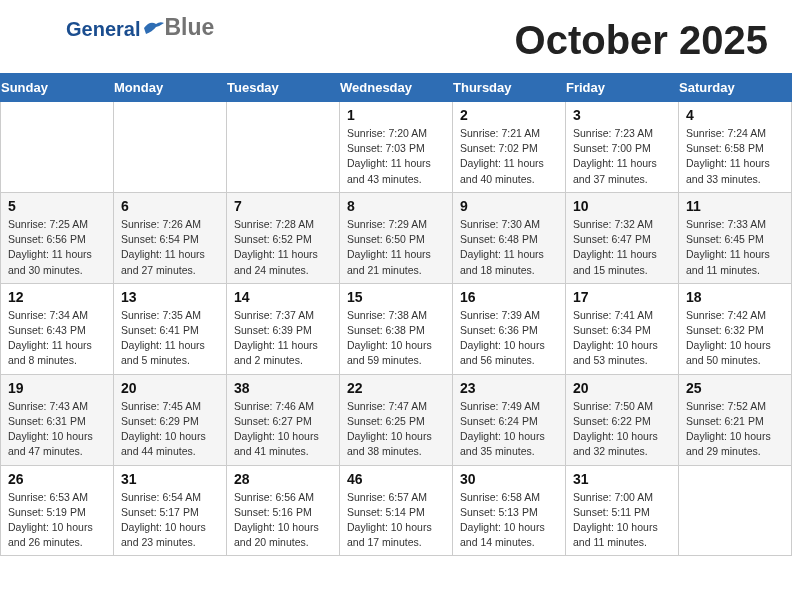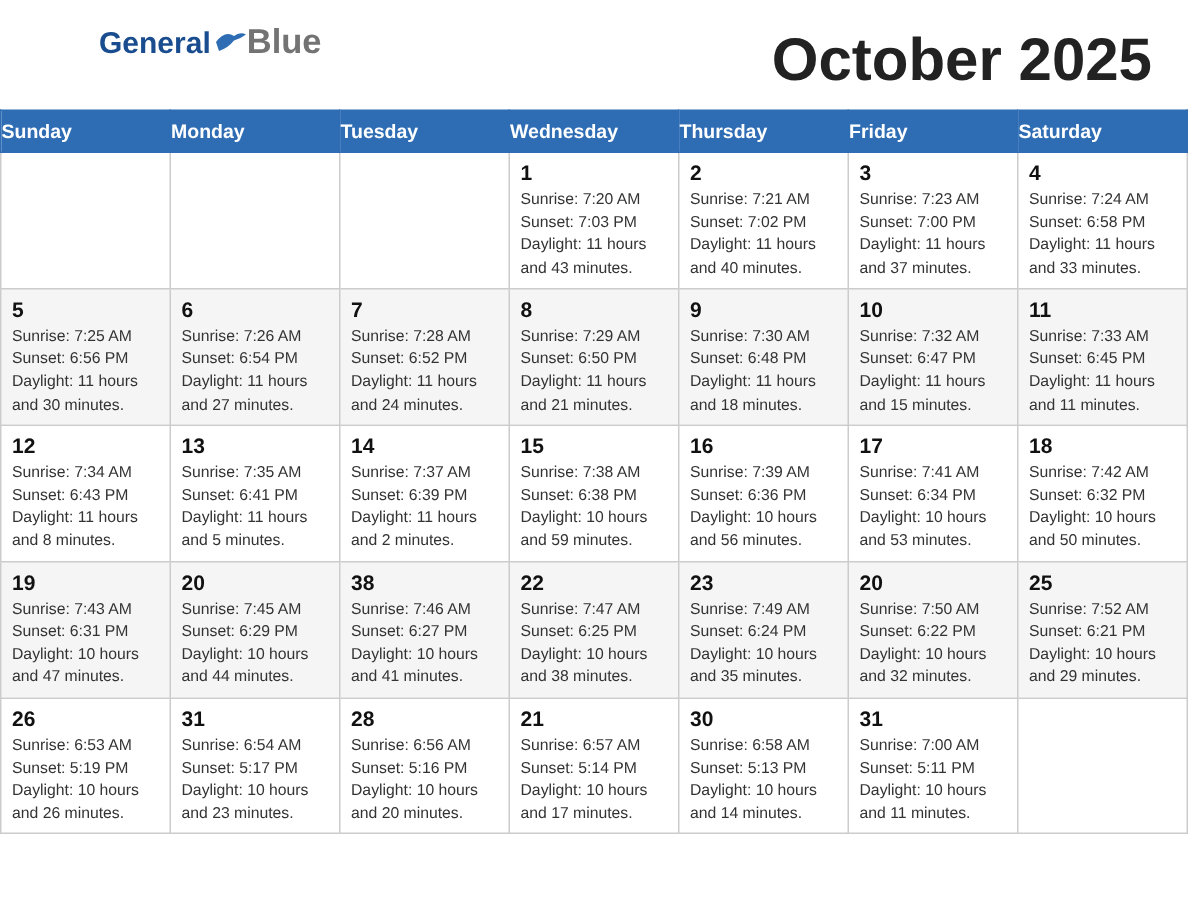--- a/index.html
+++ b/index.html
@@ -338,21 +338,21 @@
         </td>
         <td>
           <div class="cell-day">28</div>
         <div class="cell-info">
           Sunrise: 6:56 AM<br>
           Sunset: 5:16 PM<br>
           Daylight: 10 hours and 20 minutes.
         </div>
         </td>
         <td>
-          <div class="cell-day">21</div>
+          <div class="cell-day">46</div>
         <div class="cell-info">
           Sunrise: 6:57 AM<br>
           Sunset: 5:14 PM<br>
           Daylight: 10 hours and 17 minutes.
         </div>
         </td>
         <td>
           <div class="cell-day">30</div>
         <div class="cell-info">
           Sunrise: 6:58 AM<br>

